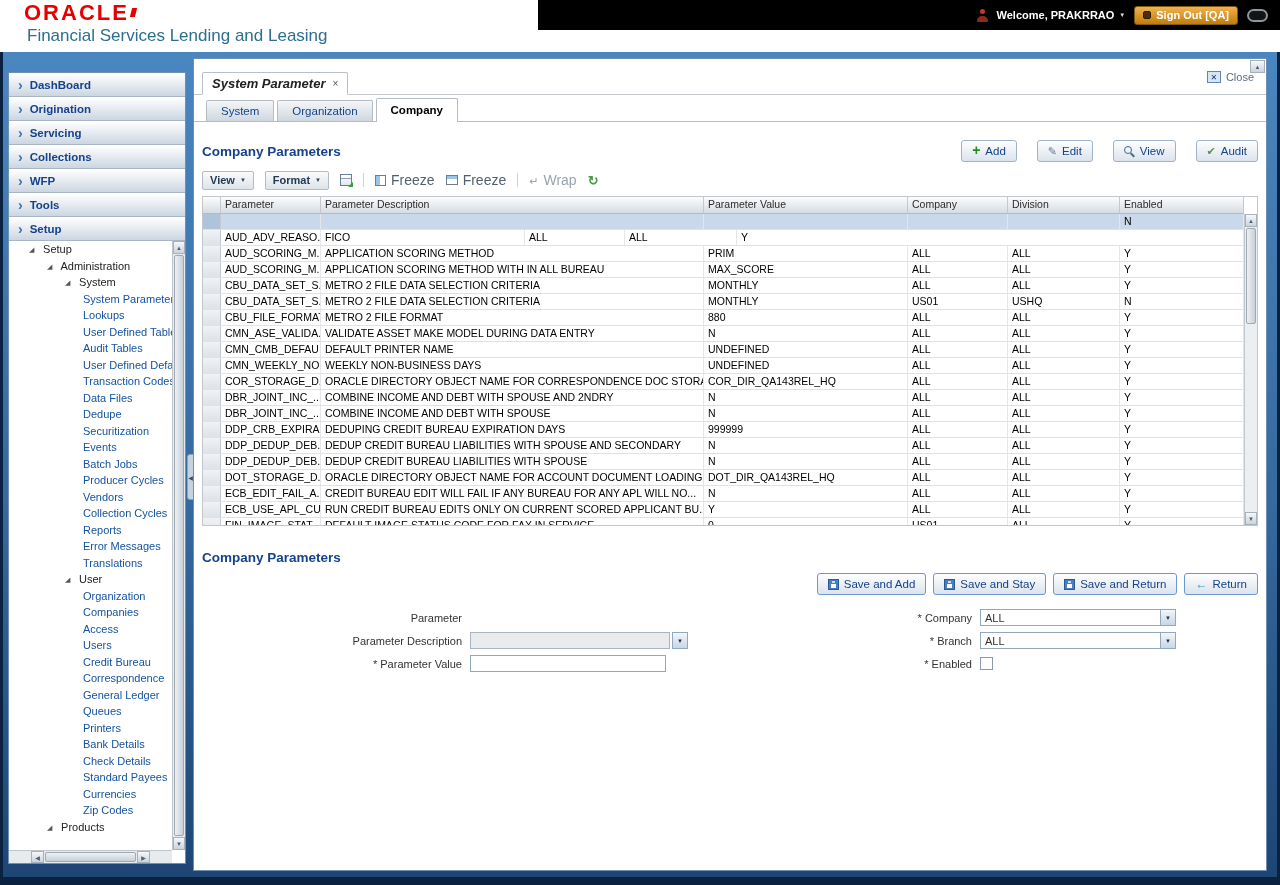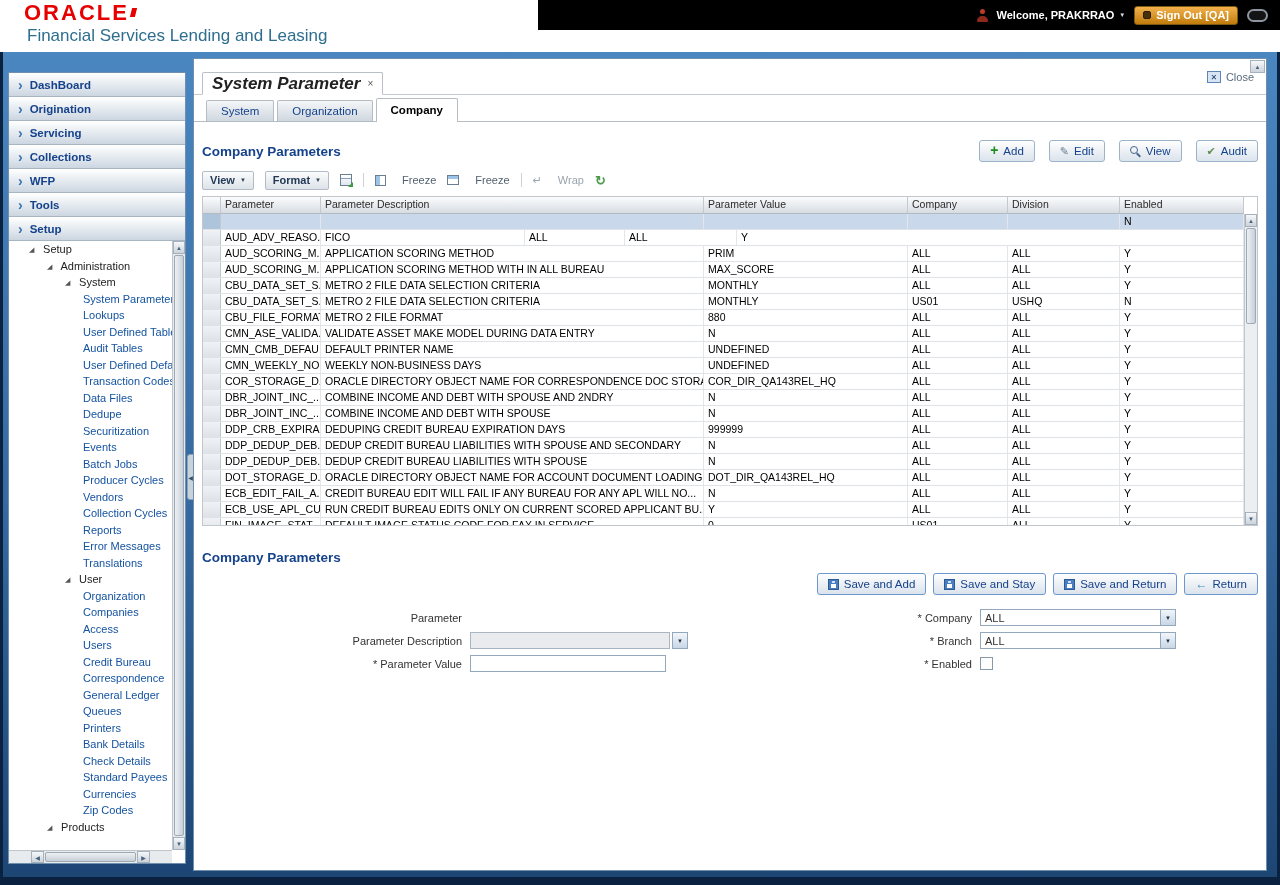--- a/index.html
+++ b/index.html
@@ -69,46 +69,46 @@
                      background:#c8d2dc; border:1px solid #8fa3b6; border-radius:3px 0 0 3px;
                      font-size:6px; color:#33506b; display:flex; align-items:center; justify-content:center; cursor:pointer; }
 
   
   .main { position:absolute; left:190px; top:6px; right:10px; bottom:6px; background:#fff; border:1px solid #6f8fae; }
   .scrollup { position:absolute; top:1px; right:1px; width:15px; height:13px; background:linear-gradient(#f6f8fa,#ccd3da);
               border:1px solid #a7b1bb; color:#44607c; font-size:6px; display:flex; align-items:center; justify-content:center; cursor:pointer; z-index:4; }
   .tabrow { position:absolute; left:0; top:0; right:0; height:36px; border-bottom:1px solid #c4c9ce; background:#fff; }
   .doc-tab { position:absolute; left:8px; bottom:-1px; height:23px; background:#fff; border:1px solid #b9bfc6; border-bottom:1px solid #fff;
              border-radius:2px 2px 0 0; display:flex; align-items:center; gap:7px; padding:0 9px; cursor:pointer; }
-  .doc-tab-label { font-size:17px; font-weight:bold; font-style:italic; color:#222;text-align:right; }
+  .doc-tab-label { font-size:13px; font-weight:bold; font-style:italic; color:#222;text-align:right; }
   .tab-close { font-size:10px; color:#555; cursor:pointer; }
   .close-ctl { position:absolute; right:12px; top:12px; display:flex; align-items:center; gap:5px; font-size:11px; color:#5a6b7d; cursor:pointer; }
   .close-box { width:14px; height:12px; border:1px solid #5b87b8; background:#d8e6f4; color:#1a3a6b; font-size:8px;
                display:flex; align-items:center; justify-content:center; }
 
   .subtabs { position:absolute; left:0; top:36px; right:0; height:27px; border-bottom:1px solid #b6bcc3; background:#fff;
              padding-left:12px; display:flex; align-items:flex-end; gap:3px; }
   .subtab { height:21px; line-height:20px; padding:0 14px; font-size:11.5px; color:#15428b;
             background:linear-gradient(#f4f6f8,#cfd7df); border:1px solid #b6bcc3; border-bottom:none;
             border-radius:2px 2px 0 0; cursor:pointer; }
   .subtab.active { background:#fff; color:#000; font-weight:bold; height:24px; line-height:23px; margin-bottom:-1px; }
 
   .content { position:absolute; left:0; top:63px; right:0; bottom:0; padding:0 8px; overflow:hidden; }
 
   .sec-head { display:flex; justify-content:space-between; align-items:center; margin-top:18px; height:22px; }
   .sec-title { font-size:13.5px; font-weight:bold; color:#15428b; }
-  .crud { display:flex; gap:14px; }
+  .crud { display:flex; gap:20px; }
   .btn { height:22px; display:inline-flex; align-items:center; gap:5px; padding:0 10px; font-size:11.5px; color:#15428b;
          background:linear-gradient(#fefefe,#dbe3ec); border:1px solid #9db3ca; border-radius:3px; cursor:pointer; font-family:inherit; }
 
   .toolbar { display:flex; align-items:center; gap:11px; margin-top:8px; height:20px; }
   .tb-menu { display:inline-flex; align-items:center; gap:5px; height:19px; padding:0 7px; font-size:11px; font-weight:bold;
              color:#223a55; background:linear-gradient(#fafbfc,#dde3e9); border:1px solid #b3bcc6; border-radius:2px; cursor:pointer; }
   .caret { font-size:6px; color:#345; }
-  .tb-item { display:inline-flex; align-items:center; gap:16px; font-size:11px; color:#53616f; cursor:pointer; }
+  .tb-item { display:inline-flex; align-items:center; gap:5px; font-size:14px; color:#53616f; cursor:pointer; }
   .tb-item.dim { color:#9aa4ae; }
   .tb-sep { width:1px; height:14px; background:#ccd2d8; }
 
   .ic { display:inline-block; }
   .i-add::before { content:"+"; color:#1e8f1e; font-weight:bold; font-size:14px; line-height:10px; }
   .i-edit::before { content:"✎"; color:#6b7f96; font-size:11px; }
   .i-view { position:relative; width:11px; height:11px; }
   .i-view::before { content:""; position:absolute; width:6px; height:6px; border:1.5px solid #47688a; border-radius:50%; top:0; left:0; }
   .i-view::after { content:""; position:absolute; width:5px; height:2px; background:#47688a; transform:rotate(45deg); bottom:1px; right:0; }
   .i-audit::before { content:"✔"; color:#5f8f54; font-size:11px; }

